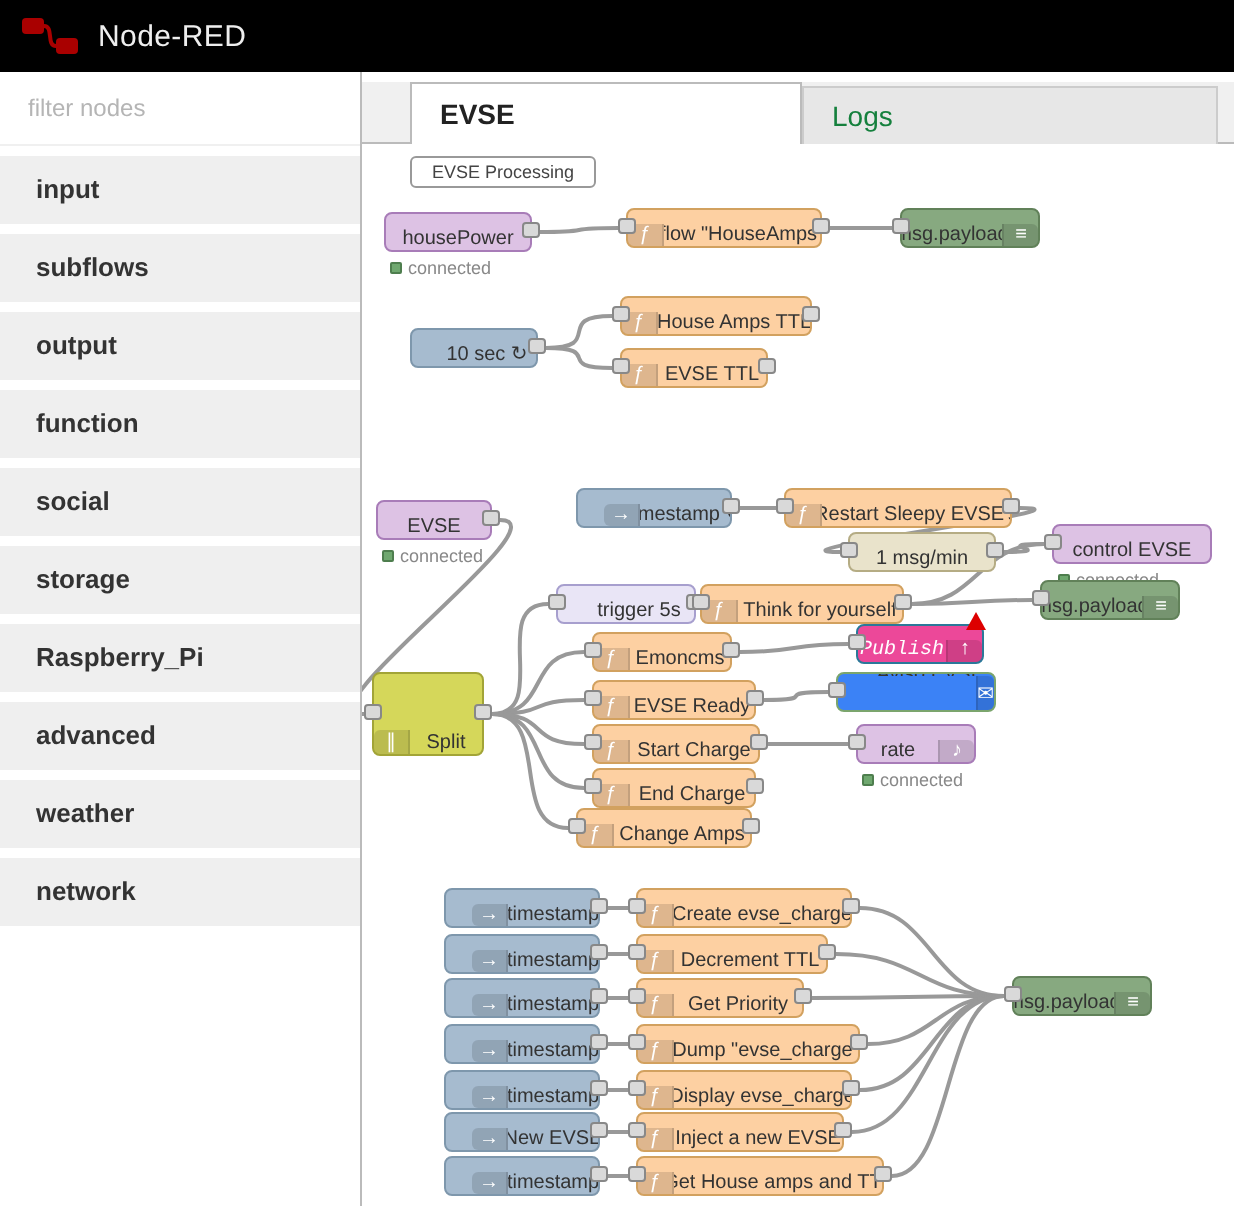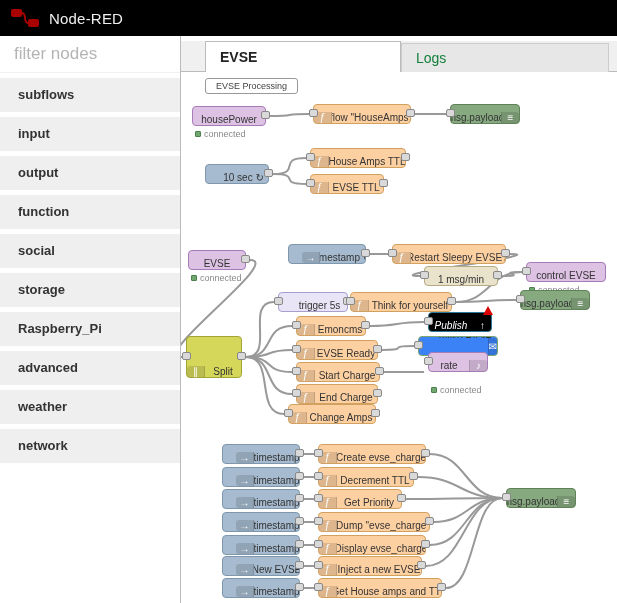--- a/index.html
+++ b/index.html
@@ -8,21 +8,21 @@
 
   
   .header{position:absolute;left:0;top:0;right:0;height:36px;background:#000;
           display:flex;align-items:center;padding-left:10px;box-sizing:border-box}
   .header .title{color:#eee;font-size:15px;margin-left:9px;letter-spacing:.2px}
 
   
   .sidebar{position:absolute;left:0;top:36px;width:181px;bottom:0;background:#fff;
            border-right:1px solid #bbb;box-sizing:border-box;overflow:hidden}
   .filter{height:36px;display:flex;align-items:center;border-bottom:1px solid #f0f0f0}
-  .filter input{border:0;outline:0;width:100%;padding:0 14px;font-size:17px;color:#777;
+  .filter input{border:0;outline:0;width:100%;padding:0 14px;font-size:12px;color:#777;
                 background:transparent;font-family:inherit}
   .filter input::placeholder{color:#b5b5b5}
   .cat{height:34px;line-height:34px;background:#efefef;margin:5px 0;padding-left:18px;
        font-size:13px;font-weight:bold;color:#333;cursor:pointer}
 
   
   .main{position:absolute;left:181px;top:36px;right:0;bottom:0}
   .tabstrip{height:36px;background:#f0f0f0;border-top:5px solid #fff;
             border-bottom:1px solid #bbb;box-sizing:border-box;
             display:flex;align-items:flex-end;padding-left:24px}
@@ -70,22 +70,22 @@
     <path d="M12 6 C 17 6, 13 16, 18 16" stroke="#a90000" stroke-width="2" fill="none"></path>
   </svg>
   <span class="title">Node-RED</span>
 </div>
 
 <div class="sidebar">
   <div class="filter">
     <input type="text" placeholder="filter nodes" style="">
   </div>
   <div>
+      <div class="cat">input</div>
       <div class="cat">subflows</div>
-      <div class="cat">input</div>
       <div class="cat">output</div>
       <div class="cat">function</div>
       <div class="cat">social</div>
       <div class="cat">storage</div>
       <div class="cat">Raspberry_Pi</div>
       <div class="cat">advanced</div>
       <div class="cat">weather</div>
       <div class="cat">network</div>
     </div>
 </div>
@@ -222,21 +222,21 @@
         <span class="nlabel">Think for yourself</span>
         <span class="port in"></span>
         <span class="port out"></span>
       </div>
       <div class="node" style="left: 115px; top: 244px; width: 70px; background: rgb(253, 208, 162); border-color: rgb(210, 161, 95);">
         <span class="nicon left">ƒ</span>
         <span class="nlabel">Emoncms</span>
         <span class="port in"></span>
         <span class="port out"></span>
       </div>
-      <div class="node" style="left: 247px; top: 240px; width: 64px; background: #000000; border-color: rgb(43, 120, 153);">
+      <div class="node" style="left: 247px; top: 240px; width: 64px; background: #ec4899; border-color: rgb(43, 120, 153); font-family: Liberation Mono, monospace;">
         <span class="nlabel" style="color: rgb(255, 255, 255); font-style: italic;">Publish</span>
         <span class="nicon right">↑</span>
         <span class="port in"></span>
         <span class="err"></span>
       </div>
       <div class="node" style="left: 5px; top: 264px; width: 56px; height: 42px; background: rgb(213, 215, 90); border-color: rgb(162, 164, 55);">
         <span class="nicon left">∥</span>
         <span class="nlabel">Split</span>
         <span class="port in"></span>
         <span class="port out"></span>
@@ -251,21 +251,21 @@
         <span class="nlabel">Aviso EVSE</span>
         <span class="nicon right">✉</span>
         <span class="port in"></span>
       </div>
       <div class="node" style="left: 115px; top: 290px; width: 84px; background: rgb(253, 208, 162); border-color: rgb(210, 161, 95);">
         <span class="nicon left">ƒ</span>
         <span class="nlabel">Start Charge</span>
         <span class="port in"></span>
         <span class="port out"></span>
       </div>
-      <div class="node" style="left: 247px; top: 280px; width: 60px; background: rgb(221, 194, 228); border-color: rgb(168, 124, 184);">
+      <div class="node" style="left: 247px; top: 290px; width: 60px; background: rgb(221, 194, 228); border-color: rgb(168, 124, 184);">
         <span class="nlabel">rate</span>
         <span class="nicon right">♪</span>
         <span class="port in"></span>
       </div>
       <div class="status" style="left: 250px; top: 313px;">
         <span class="dot" style="background: rgb(111, 168, 111);"></span>
         <span>connected</span>
       </div>
       <div class="node" style="left: 115px; top: 312px; width: 82px; background: rgb(253, 208, 162); border-color: rgb(210, 161, 95);">
         <span class="nicon left">ƒ</span>

